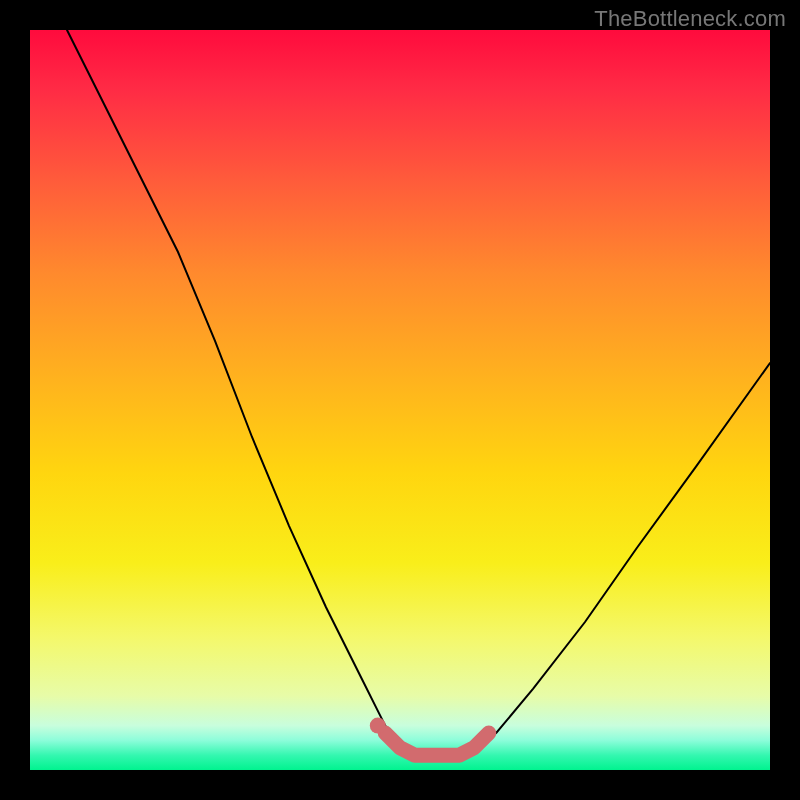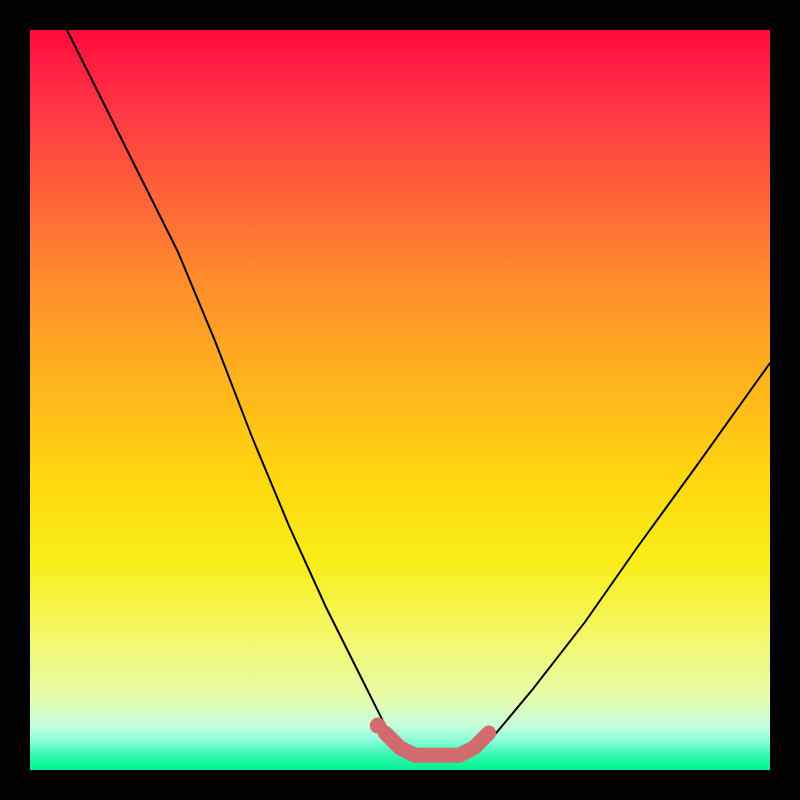--- a/index.html
+++ b/index.html
@@ -67,20 +67,21 @@
     stroke-linejoin: round;
   }
   .marker-dot {
     fill: #d26b6e;
   }
 </style>
 </head>
 <body>
 
 <div class="chart-container">
+  <div class="watermark">TheBottleneck.com</div>
   <div class="plot-area">
     <svg class="curve" viewBox="0 0 740 740" preserveAspectRatio="none">
       <path id="main-curve" class="curve-path" d="M37.0 0.0 L74.0 74.0 L111.0 148.0 L148.0 222.0 L185.0 310.8 L222.0 407.0 L259.0 495.8 L296.0 577.2 L333.0 651.2 L355.2 695.6 L370.0 717.8 L384.8 725.2 L407.0 725.2 L429.2 725.2 L444.0 717.8 L466.2 703.0 L503.2 658.6 L555.0 592.0 L606.8 518.0 L666.0 436.6 L740.0 333.0"></path>
       <path id="marker-curve" class="marker-path" d="M355.2 703.0 L370.0 717.8 L384.8 725.2 L407.0 725.2 L429.2 725.2 L444.0 717.8 L458.8 703.0"></path>
       <circle id="marker-dot" class="marker-dot" r="8" cx="347.8" cy="695.6"></circle>
     </svg>
   </div>
 </div>
 
 </body></html>

